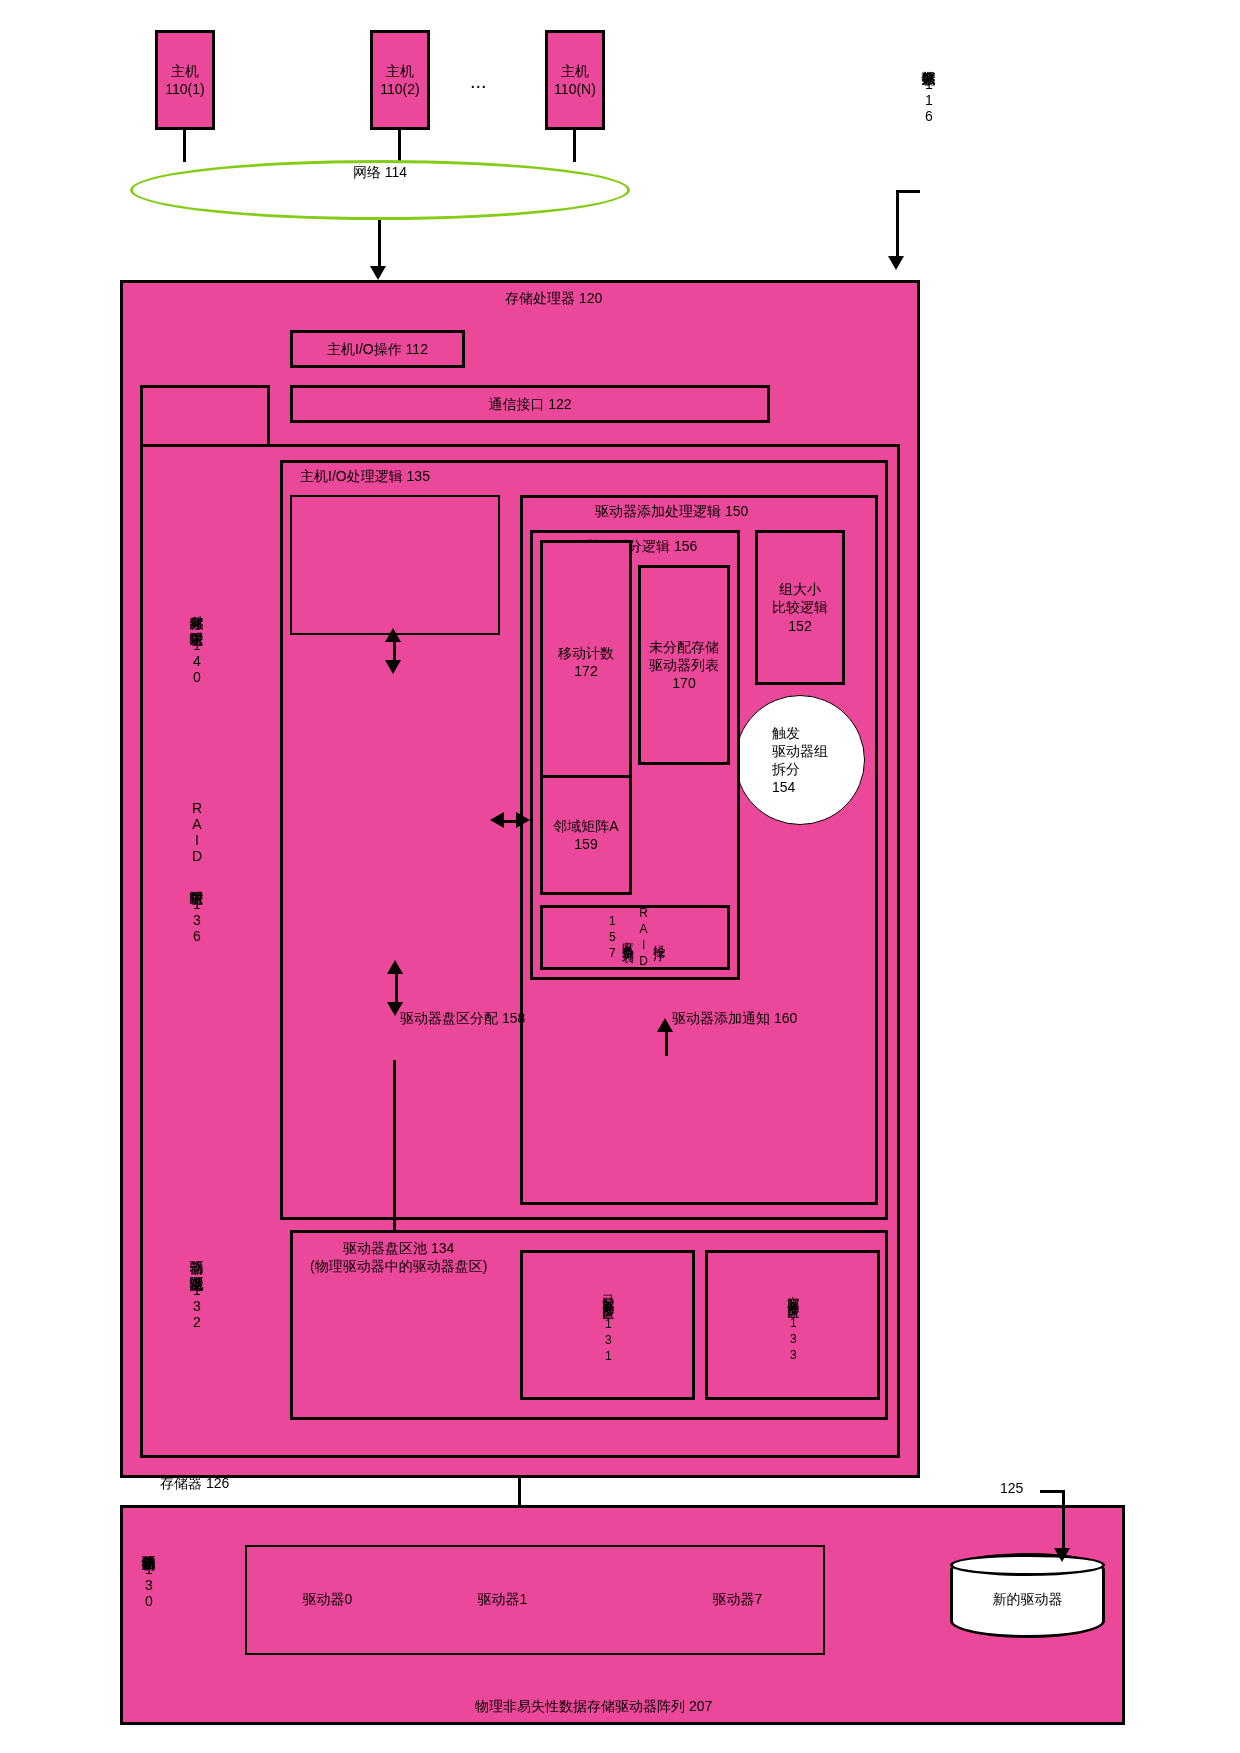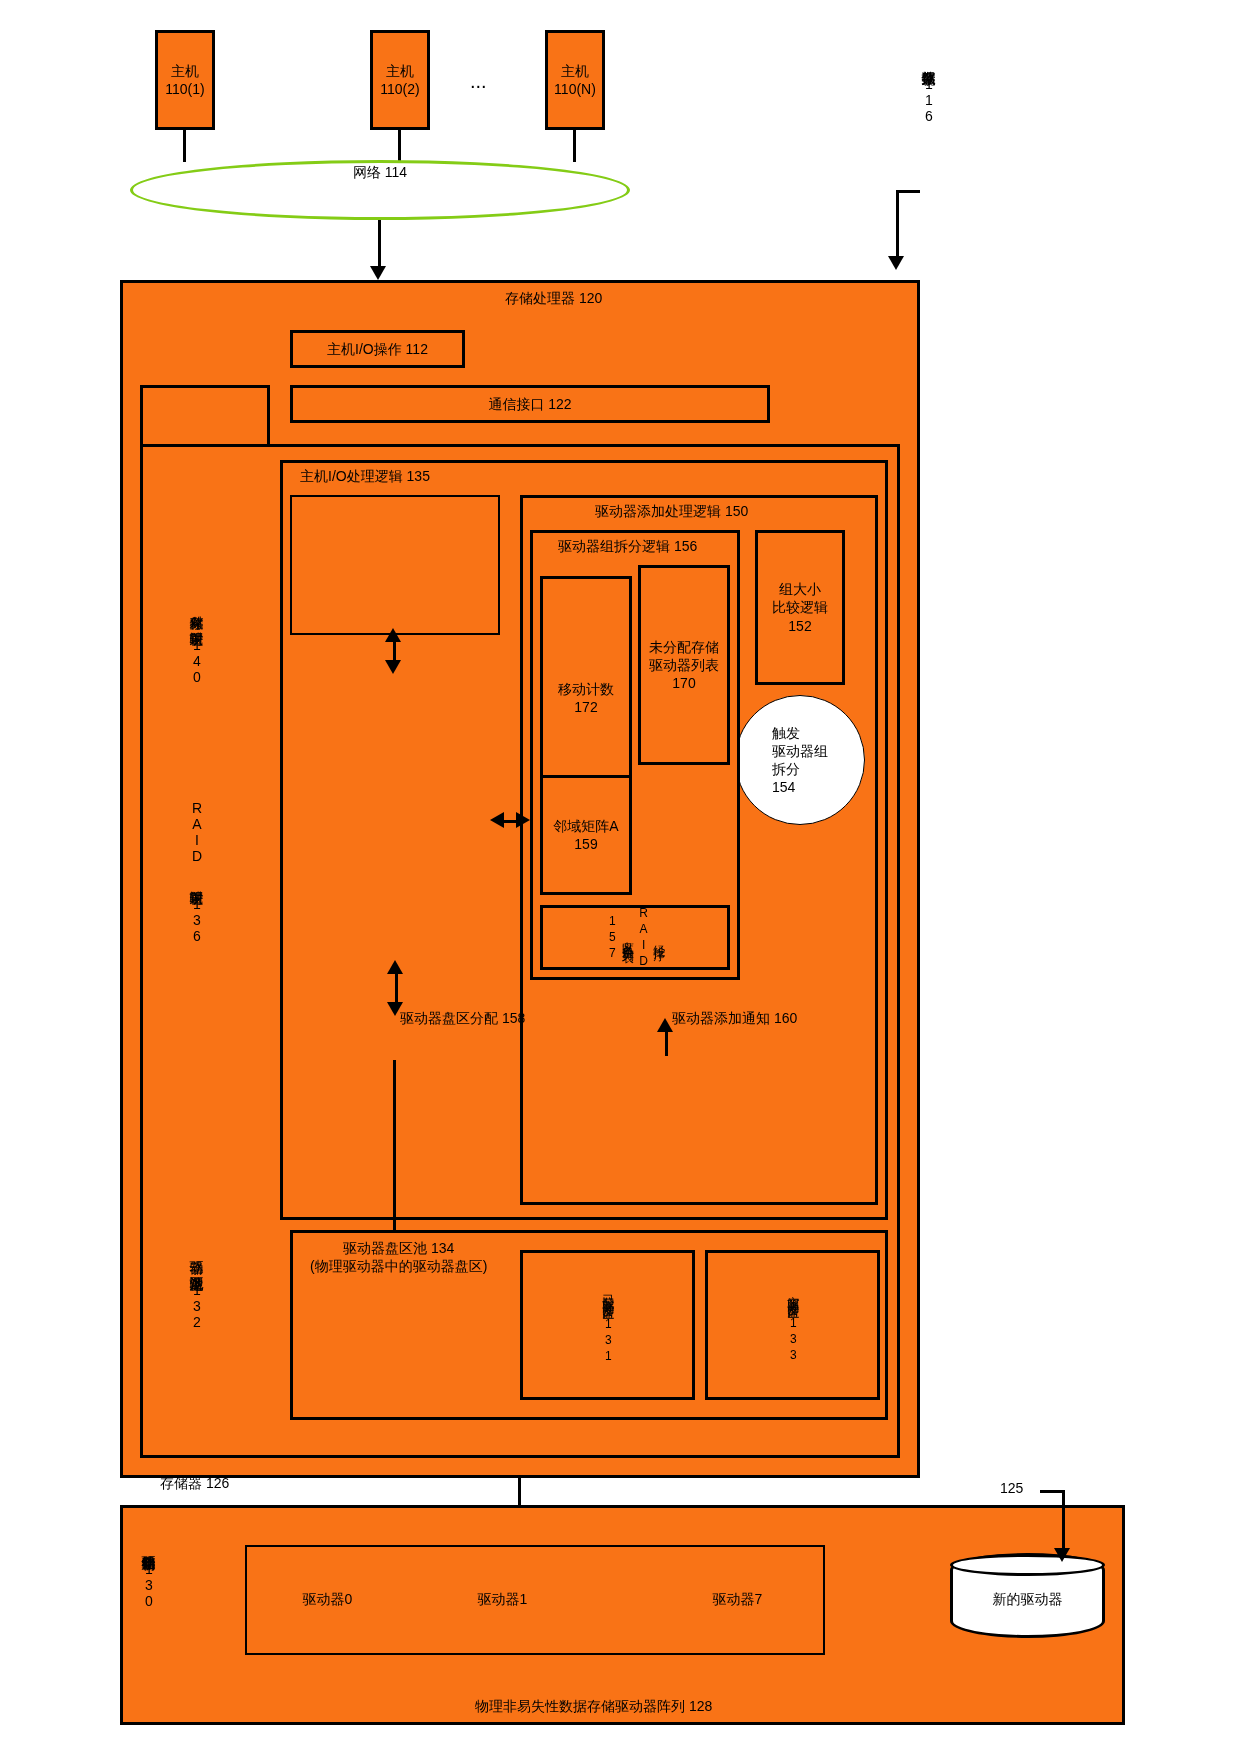--- a/index.html
+++ b/index.html
@@ -1,18 +1,18 @@
 <!DOCTYPE html>
 <html><head>
 <meta charset="utf-8">
 <style>
 * { box-sizing: border-box; margin: 0; padding: 0; }
 body { font-family: "SimSun", "Microsoft YaHei", sans-serif; font-size: 14px; background: #fff; width: 1240px; }
 .diagram { position: relative; width: 1240px; height: 1753px; padding: 20px; }
-.box { position: absolute; border: 3px solid #000; background: #f97316; text-align: center; display: flex; align-items: center; justify-content: center; flex-direction: column; }
+.box { position: absolute; border: 3px solid #000; background: #ec4899; text-align: center; display: flex; align-items: center; justify-content: center; flex-direction: column; }
 .label { position: absolute; text-align: center; writing-mode: vertical-rl; text-orientation: upright; }
 .hlabel { position: absolute; text-align: center; }
 .host { width: 60px; height: 100px; }
 .ellipse { position: absolute; border: 3px solid #84cc16; border-radius: 50%; background: #fff; display: flex; align-items: flex-start; justify-content: center; }
 .cylinder { position: absolute; border: 3px solid #000; border-radius: 50% / 20%; background: #fff; display: flex; align-items: center; justify-content: center; }
 .cylinder::before { content: ""; position: absolute; top: -2px; left: -3px; right: -3px; height: 20%; border: 3px solid #000; border-radius: 50%; background: #fff; }
 .cyl-text { position: relative; z-index: 1; margin-top: 8px; }
 .vtxt { writing-mode: vertical-rl; text-orientation: upright; letter-spacing: 2px; }
 .inner-label { font-size: 14px; line-height: 1.3; }
 .circle { position: absolute; border: 1px solid #000000; border-radius: 50%; background: #fff; display: flex; align-items: center; justify-content: center; flex-direction: column; }
@@ -113,21 +113,21 @@
 <div class="circle" style="left:735px; top:695px; width:130px; height:130px;">
   <span class="inner-label" style="white-space:pre-line;">触发
 驱动器组
 拆分
 154</span>
 </div>
 
 <div class="box" style="left:530px; top:530px; width:210px; height:450px;"></div>
 <div class="hlabel" style="left:558px; top:538px;">驱动器组拆分逻辑 156</div>
 
-<div class="box" style="left:540px; top:576px; width:92px; height:244px;">
+<div class="box" style="left:540px; top:540px; width:92px; height:244px;">
   <span class="inner-label" style="white-space:pre-line;">移动计数
 172</span>
 </div>
 
 <div class="box" style="left:638px; top:565px; width:92px; height:200px;">
   <span class="inner-label" style="white-space:pre-line;">未分配存储
 驱动器列表
 170</span>
 </div>
 
@@ -166,21 +166,21 @@
 
 <div class="box" style="left:520px; top:1250px; width:175px; height:150px;">
   <span class="inner-label vtxt" style="font-size:12px;">已分配驱动器盘区 131</span>
 </div>
 
 <div class="box" style="left:705px; top:1250px; width:175px; height:150px;">
   <span class="inner-label vtxt" style="font-size:12px;">空闲驱动器盘区 133</span>
 </div>
 
 <div class="box" style="left:120px; top:1505px; width:1005px; height:220px;"></div>
-<div class="hlabel" style="left:475px; top:1698px;">物理非易失性数据存储驱动器阵列 128</div>
+<div class="hlabel" style="left:475px; top:1698px;">物理非易失性数据存储驱动器阵列 207</div>
 
 <div class="label" style="left:140px; top:1545px;">初始存储驱动器组
 130</div>
 
 <div class="cylinder" style="left:255px; top:1553px; width:145px; height:85px;">
   <span class="cyl-text inner-label">驱动器0</span>
 </div>
 <div class="cylinder" style="left:430px; top:1553px; width:145px; height:85px;">
   <span class="cyl-text inner-label">驱动器1</span>
 </div>

